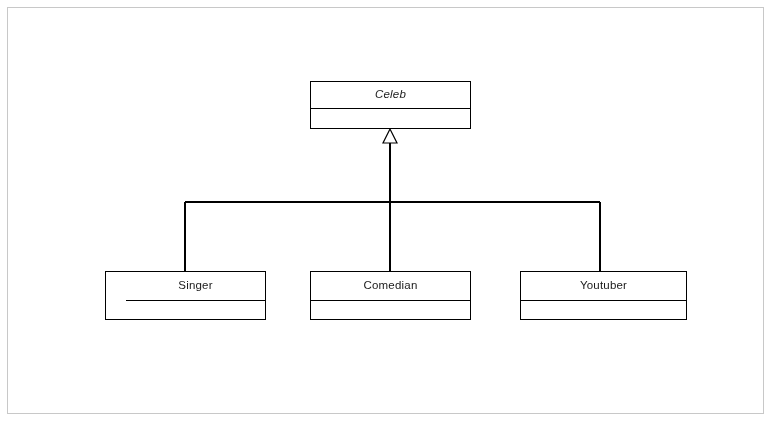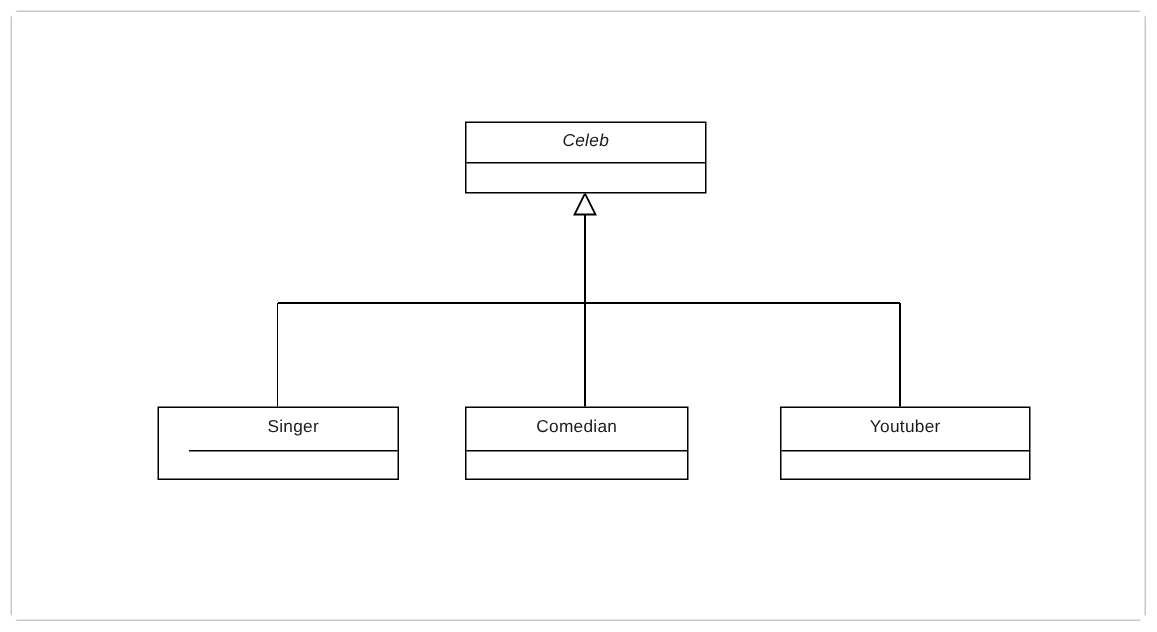--- a/index.html
+++ b/index.html
@@ -10,21 +10,20 @@
   }
   body {
     font-family: "Liberation Sans", sans-serif;
   }
   #canvas {
     position: relative;
     width: 771px;
     height: 421px;
     background: #ffffff;
     overflow: hidden;
-    border-radius: 31px;
   }
   #page-border {
     position: absolute;
     left: 7px;
     top: 7px;
     width: 757px;
     height: 407px;
     border: 1px solid #c8c8c8;
     box-sizing: border-box;
     pointer-events: none;
@@ -91,21 +90,21 @@
     <div class="uml-attr-compartment"></div>
   </div>
 
   <div class="uml-class" style="left:105px; top:271px; width:161px; height:49px;padding-left:20px;">
     <div class="uml-name-compartment" style="height:29px;">
       <span class="uml-class-name">Singer</span>
     </div>
     <div class="uml-attr-compartment"></div>
   </div>
 
-  <div class="uml-class" style="left:310px; top:271px; width:149px; height:49px;">
+  <div class="uml-class" style="left:310px; top:271px; width:161px; height:49px;">
     <div class="uml-name-compartment" style="height:29px;">
       <span class="uml-class-name">Comedian</span>
     </div>
     <div class="uml-attr-compartment"></div>
   </div>
 
   <div class="uml-class" style="left:520px; top:271px; width:167px; height:49px;">
     <div class="uml-name-compartment" style="height:29px;">
       <span class="uml-class-name">Youtuber</span>
     </div>

